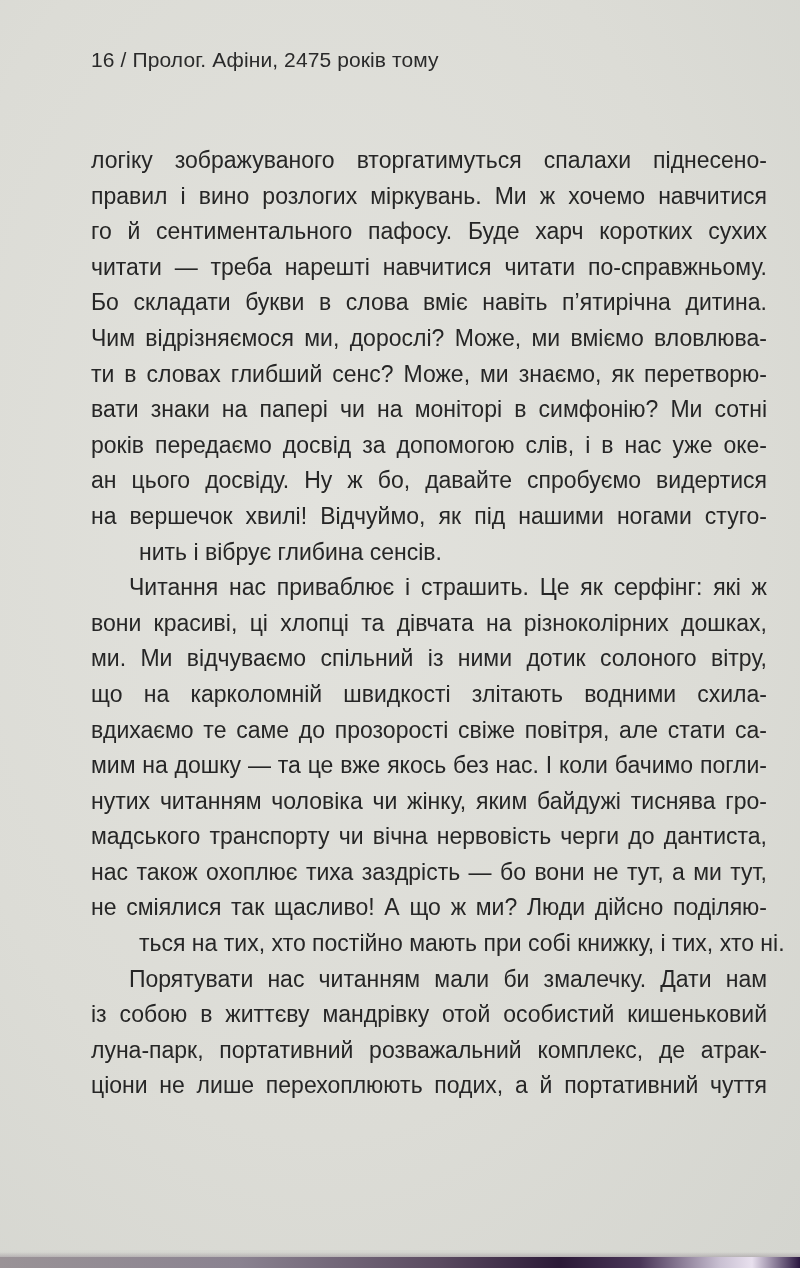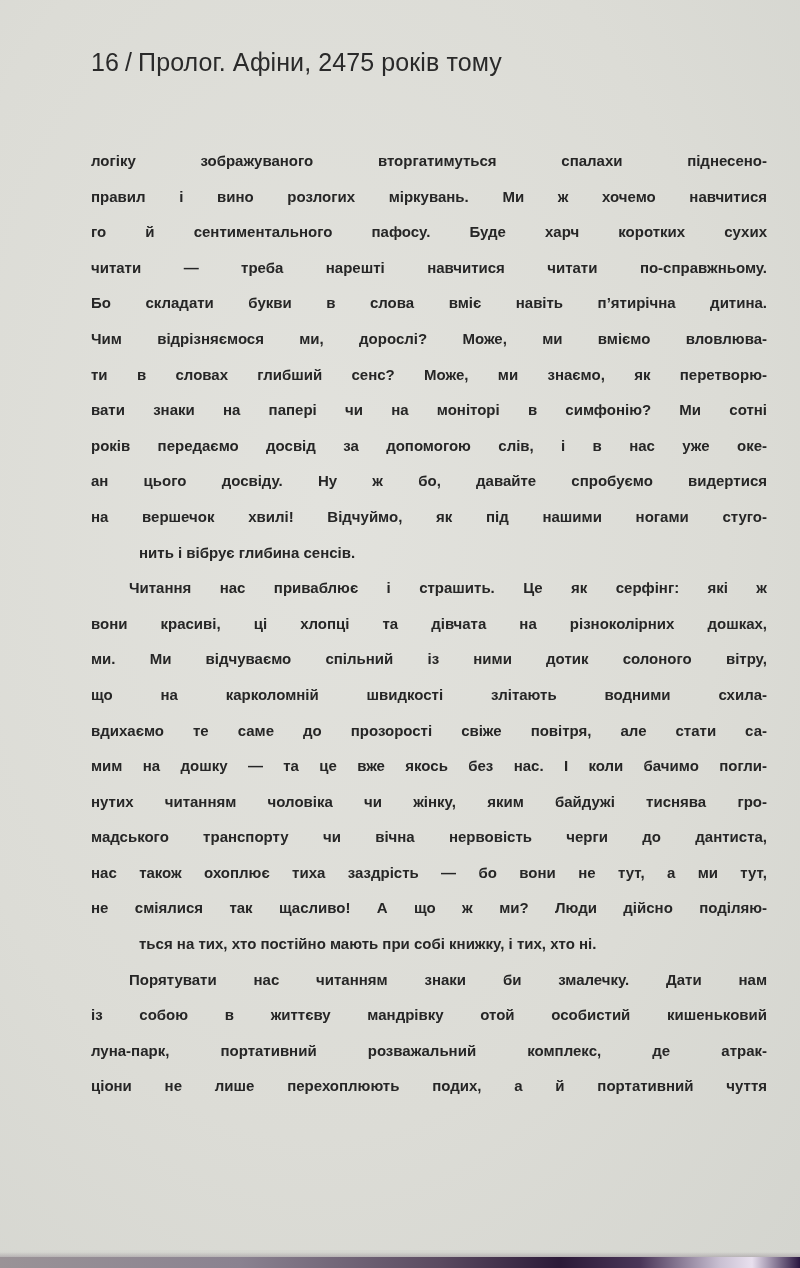--- a/index.html
+++ b/index.html
@@ -19,43 +19,42 @@
       position: absolute;
       left: 0; top: 0;
       width: 800px;
       height: 1250px;
       background: radial-gradient(ellipse at 40% 40%, #e2e2dd 0%, #dcdcd6 60%, #d4d5cf 100%);
     }
     .running-head {
       position: absolute;
       left: 91px;
       top: 48px;
-      font-size: 25px;
+      font-size: 21px;
       letter-spacing: 0.1px;
       color: #2a2a2a;
       white-space: nowrap;
     }
     .running-head .sep {
       margin: 0 6px;
     }
     .body-text {
       position: absolute;
       left: 91px;
       top: 143px;
       width: 676px;
     }
     .line {
       height: 35.6px;
       line-height: 35.6px;
-      font-size: 15px;
+      font-size: 23px;
       white-space: nowrap;
       text-align: justify;
       text-align-last: justify;
       color: #262626;
-      font-weight: bold;
     }
     .line.indent {
       padding-left: 38px;
     }
     .line.last {
       text-align-last: left;
       margin-left: 48px;
     }
     .bottom-edge {
       position: absolute;
@@ -103,21 +102,21 @@
     <div class="line">ми. Ми відчуваємо спільний із ними дотик солоного вітру,</div>
     <div class="line">що на карколомній швидкості злітають водними схила-</div>
     <div class="line">вдихаємо те саме до прозорості свіже повітря, але стати са-</div>
     <div class="line">мим на дошку — та це вже якось без нас. І коли бачимо погли-</div>
     <div class="line">нутих читанням чоловіка чи жінку, яким байдужі тиснява гро-</div>
     <div class="line">мадського транспорту чи вічна нервовість черги до дантиста,</div>
     <div class="line">нас також охоплює тиха заздрість — бо вони не тут, а ми тут,</div>
     <div class="line">не сміялися так щасливо! А що ж ми? Люди дійсно поділяю-</div>
     <div class="line last">ться на тих, хто постійно мають при собі книжку, і тих, хто ні.</div>
 
-    <div class="line indent">Порятувати нас читанням знаки би змалечку. Дати нам</div>
+    <div class="line indent">Порятувати нас читанням мали би змалечку. Дати нам</div>
     <div class="line">із собою в життєву мандрівку отой особистий кишеньковий</div>
     <div class="line">луна-парк, портативний розважальний комплекс, де атрак-</div>
     <div class="line">ціони не лише перехоплюють подих, а й портативний чуття</div>
   </div>
 </div>
 
 <div class="bottom-edge-shadow"></div>
 <div class="bottom-edge"></div>
 
 </body></html>

